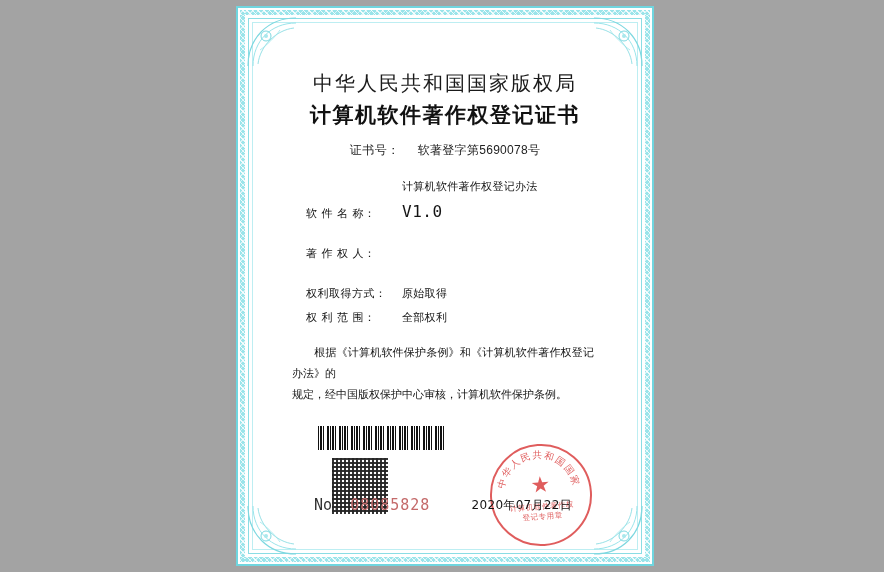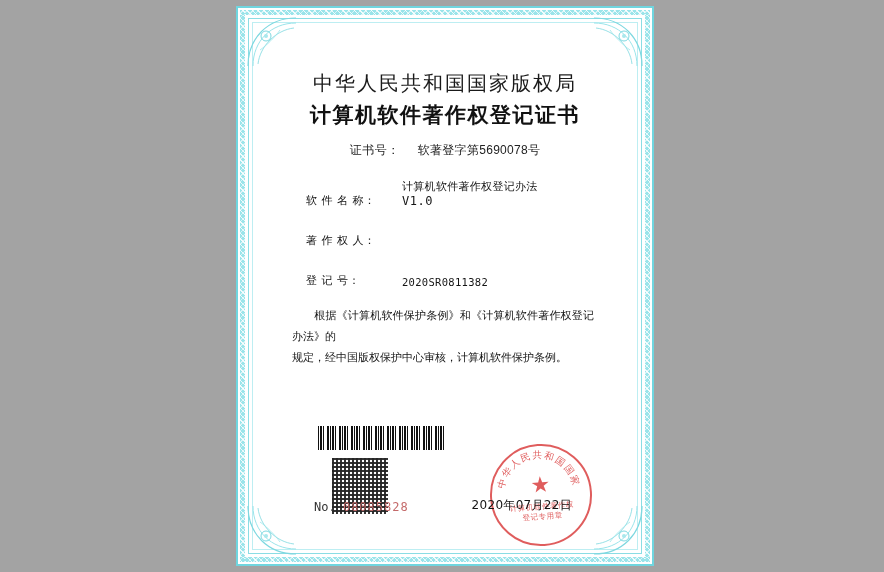--- a/index.html
+++ b/index.html
@@ -138,22 +138,22 @@
     letter-spacing: 0.5px;
     font-family: "DejaVu Sans", sans-serif;
   }
   .field-value {
     font-family: "DejaVu Sans", sans-serif;
     letter-spacing: 0.3px;
   }
   .field-value .subline {
     display: block;
     font-family: "DejaVu Sans Mono", monospace;
-    font-size: 12px;
-    margin-top: 0;
+    font-size: 16px;
+    margin-top: 8px;
     letter-spacing: 0.5px;
   }
   .field-value.mono {
     font-family: "DejaVu Sans Mono", monospace;
     font-size: 10.5px;
   }
 
   .gap-row { height: 16px; }
 
   
@@ -232,21 +232,21 @@
   .seal-arc {
     position: absolute;
     left: 0; right: 0; top: 0; bottom: 0;
   }
 
   
   .footer-no {
     position: absolute;
     left: 52px;
     bottom: 26px;
-    font-size: 12px;
+    font-size: 15px;
     font-family: "DejaVu Sans Mono", monospace;
     color: #333;
     margin-top: 9px;
   }
   .footer-no .num { color: #c46a6a; letter-spacing: 1px; }
   .footer-date {
     position: absolute;
     right: 56px;
     bottom: 26px;
     font-size: 12px;
@@ -331,26 +331,30 @@
         <div class="gap-row"></div>
 
         <div class="field-row">
           <div class="field-label">著 作 权 人：</div>
         </div>
 
         <div class="gap-row"></div>
 
 
 
-
-
         <div class="field-row">
-          <div class="field-label">登 记 号：</div>
-          <div class="field-value mono">2020SR0811382</div>
-        </div>
+          <div class="field-label">权利取得方式：</div>
+          <div class="field-value">原始取得</div>
+        </div>
+
+        <div class="field-row">
+          <div class="field-label">权 利 范 围：</div>
+          <div class="field-value">全部权利</div>
+        </div>
+
 
       </div>
 
       <div class="cert-paragraph">
         <span class="indent"></span><span>根据《计算机软件保护条例》和《计算机软件著作权登记办法》的</span><br>
         <span>规定，经中国版权保护中心审核，计算机软件保护条例。</span>
       </div>
 
       <div class="codes-area">
         <div class="barcode"></div>

